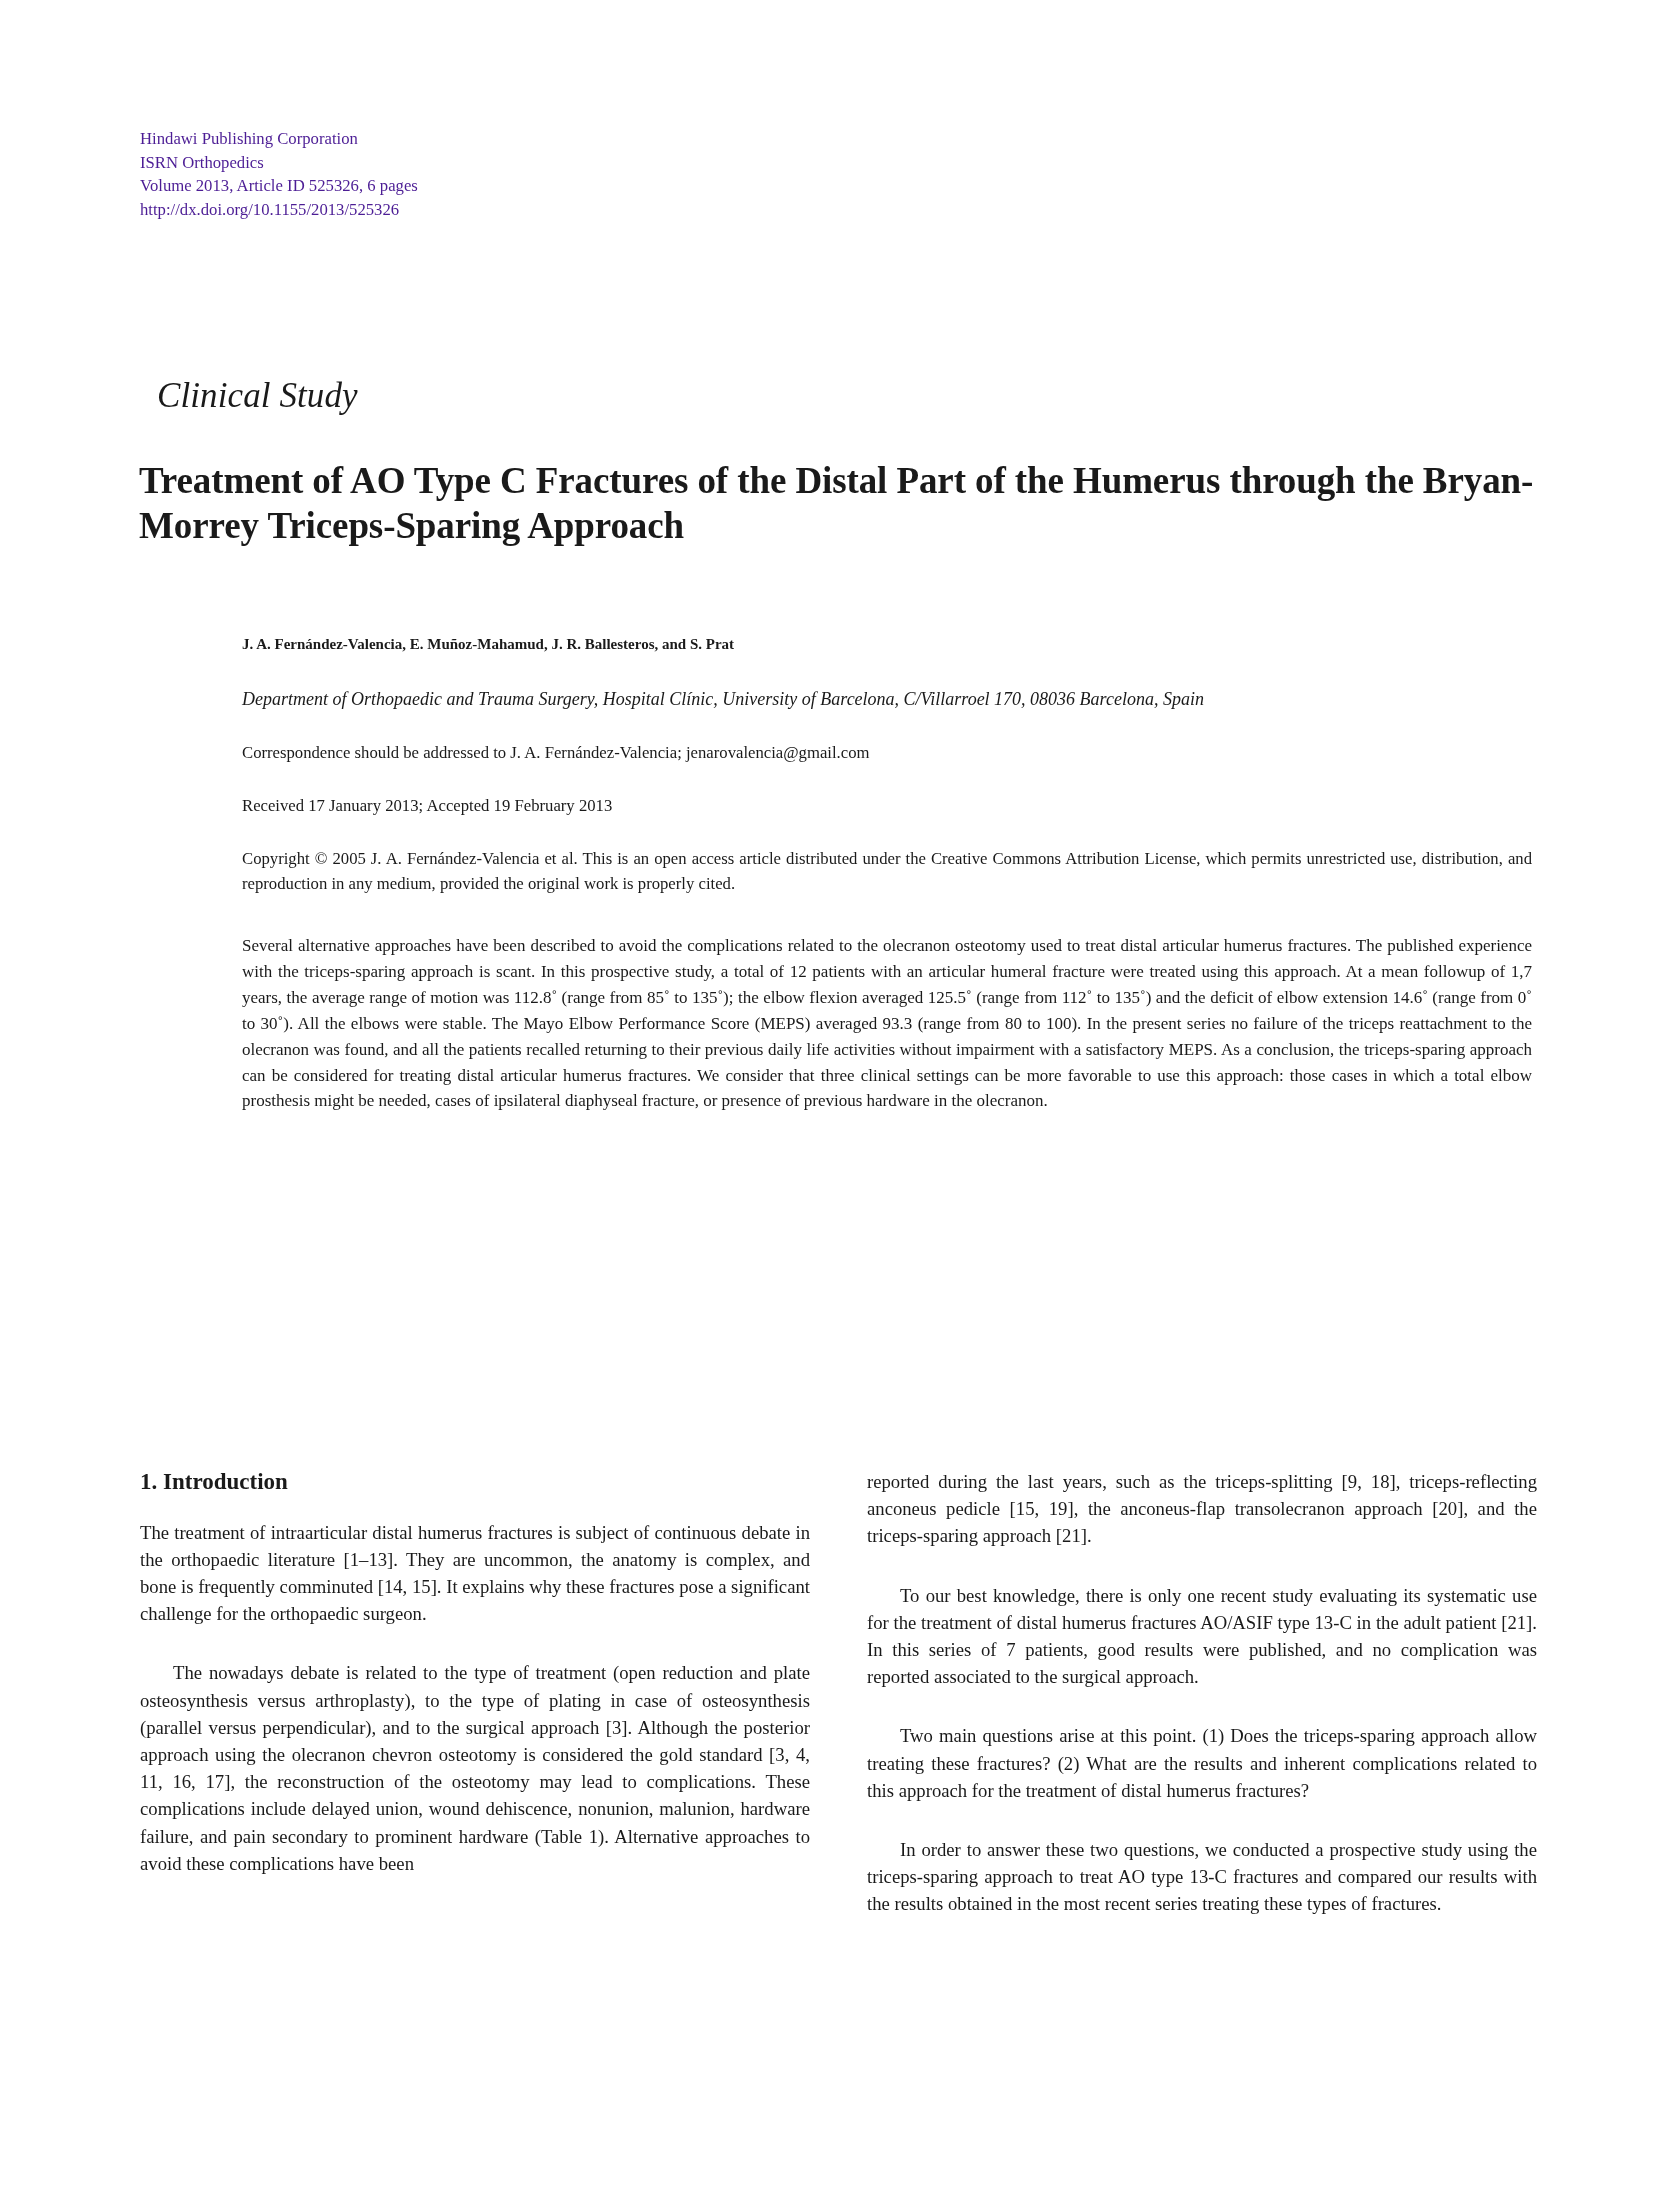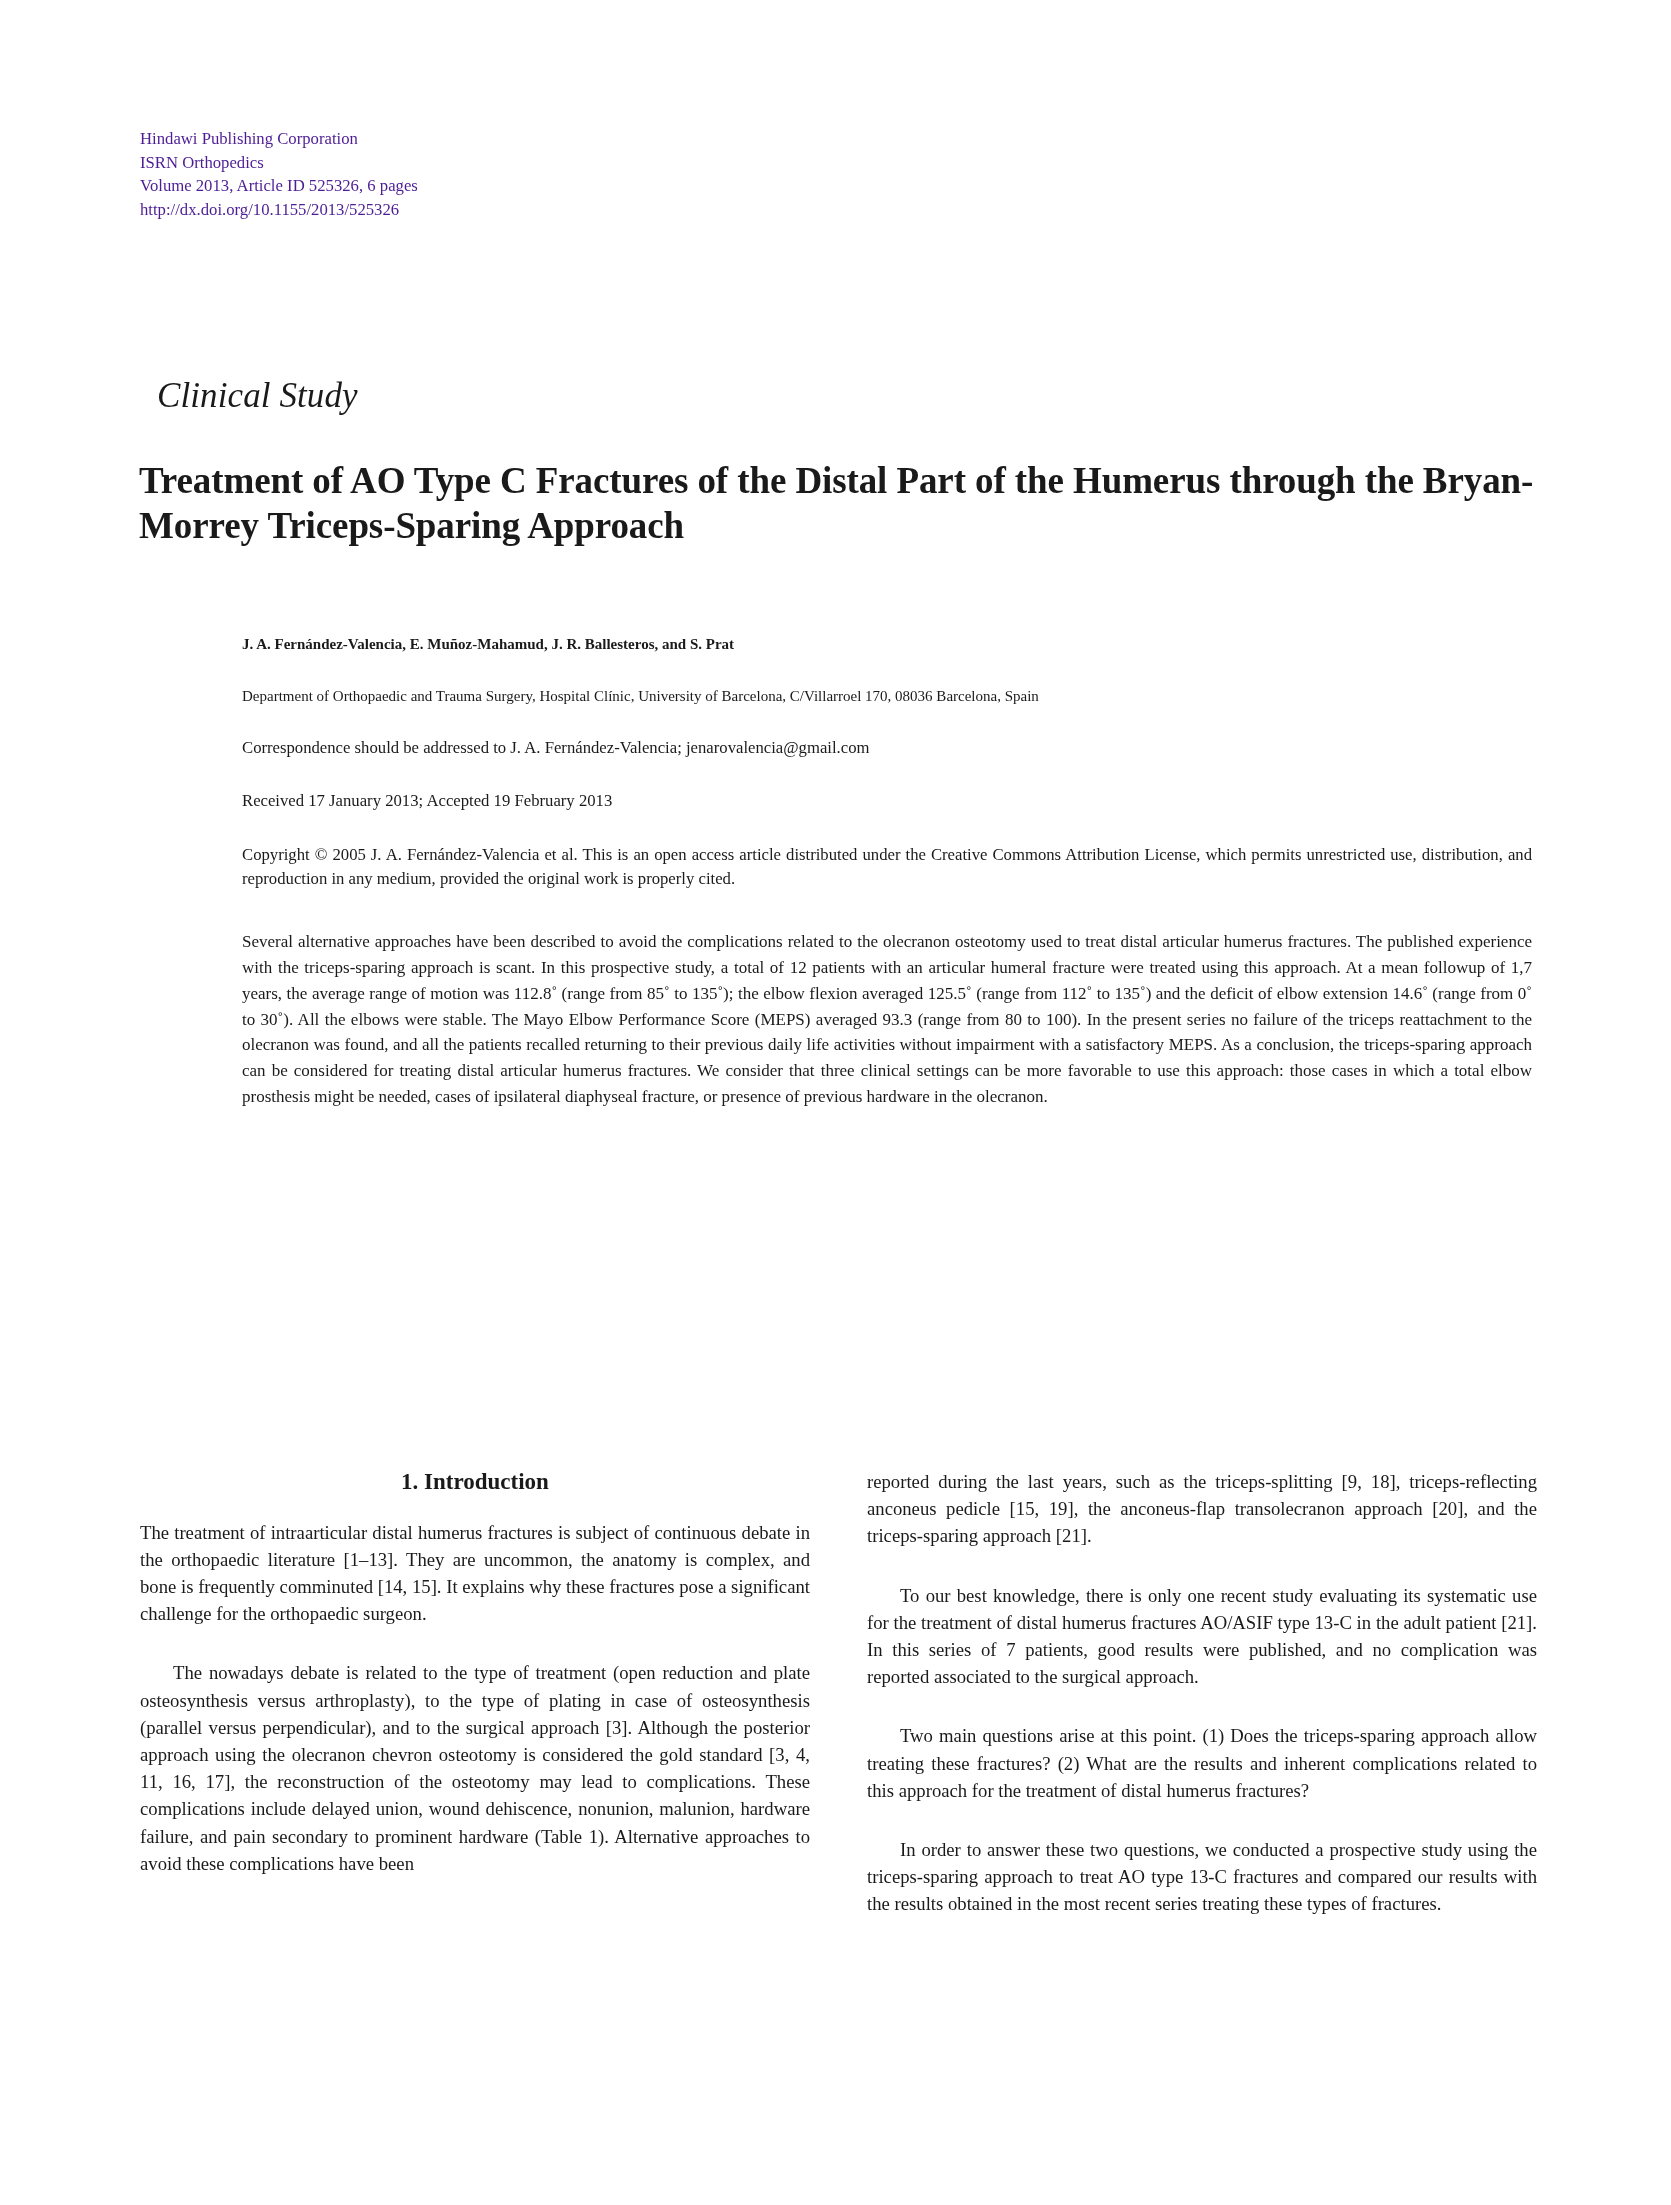--- a/index.html
+++ b/index.html
@@ -57,21 +57,22 @@
     top: 635px;
     width: 1290px;
   }
   .authors {
     font-size: 15px;
     font-weight: bold;
     line-height: 1.3;
     margin: 0 0 31px 0;
   }
   .affiliation {
-    font-size: 15px;
+    font-size: 18px;
+    font-style: italic;
     line-height: 1.45;
     margin: 0 0 29px 0;
   }
   .fm-line {
     font-size: 16.7px;
     line-height: 1.45;
     margin: 8px 0 29px 0;
   }
   .copyright {
     font-size: 16.7px;
@@ -97,21 +98,20 @@
     gap: 57px;
   }
   .column {
     width: 670px;
   }
   .section-heading {
     font-size: 23px;
     font-weight: bold;
     margin: 0 0 23px 0;
     line-height: 1.2;
-    text-align: center;
   }
   .column p {
     font-size: 18.7px;
     line-height: 1.455;
     text-align: justify;
     margin: 0;
     hyphens: none;
   }
   .column p.indent {
     text-indent: 33px;

